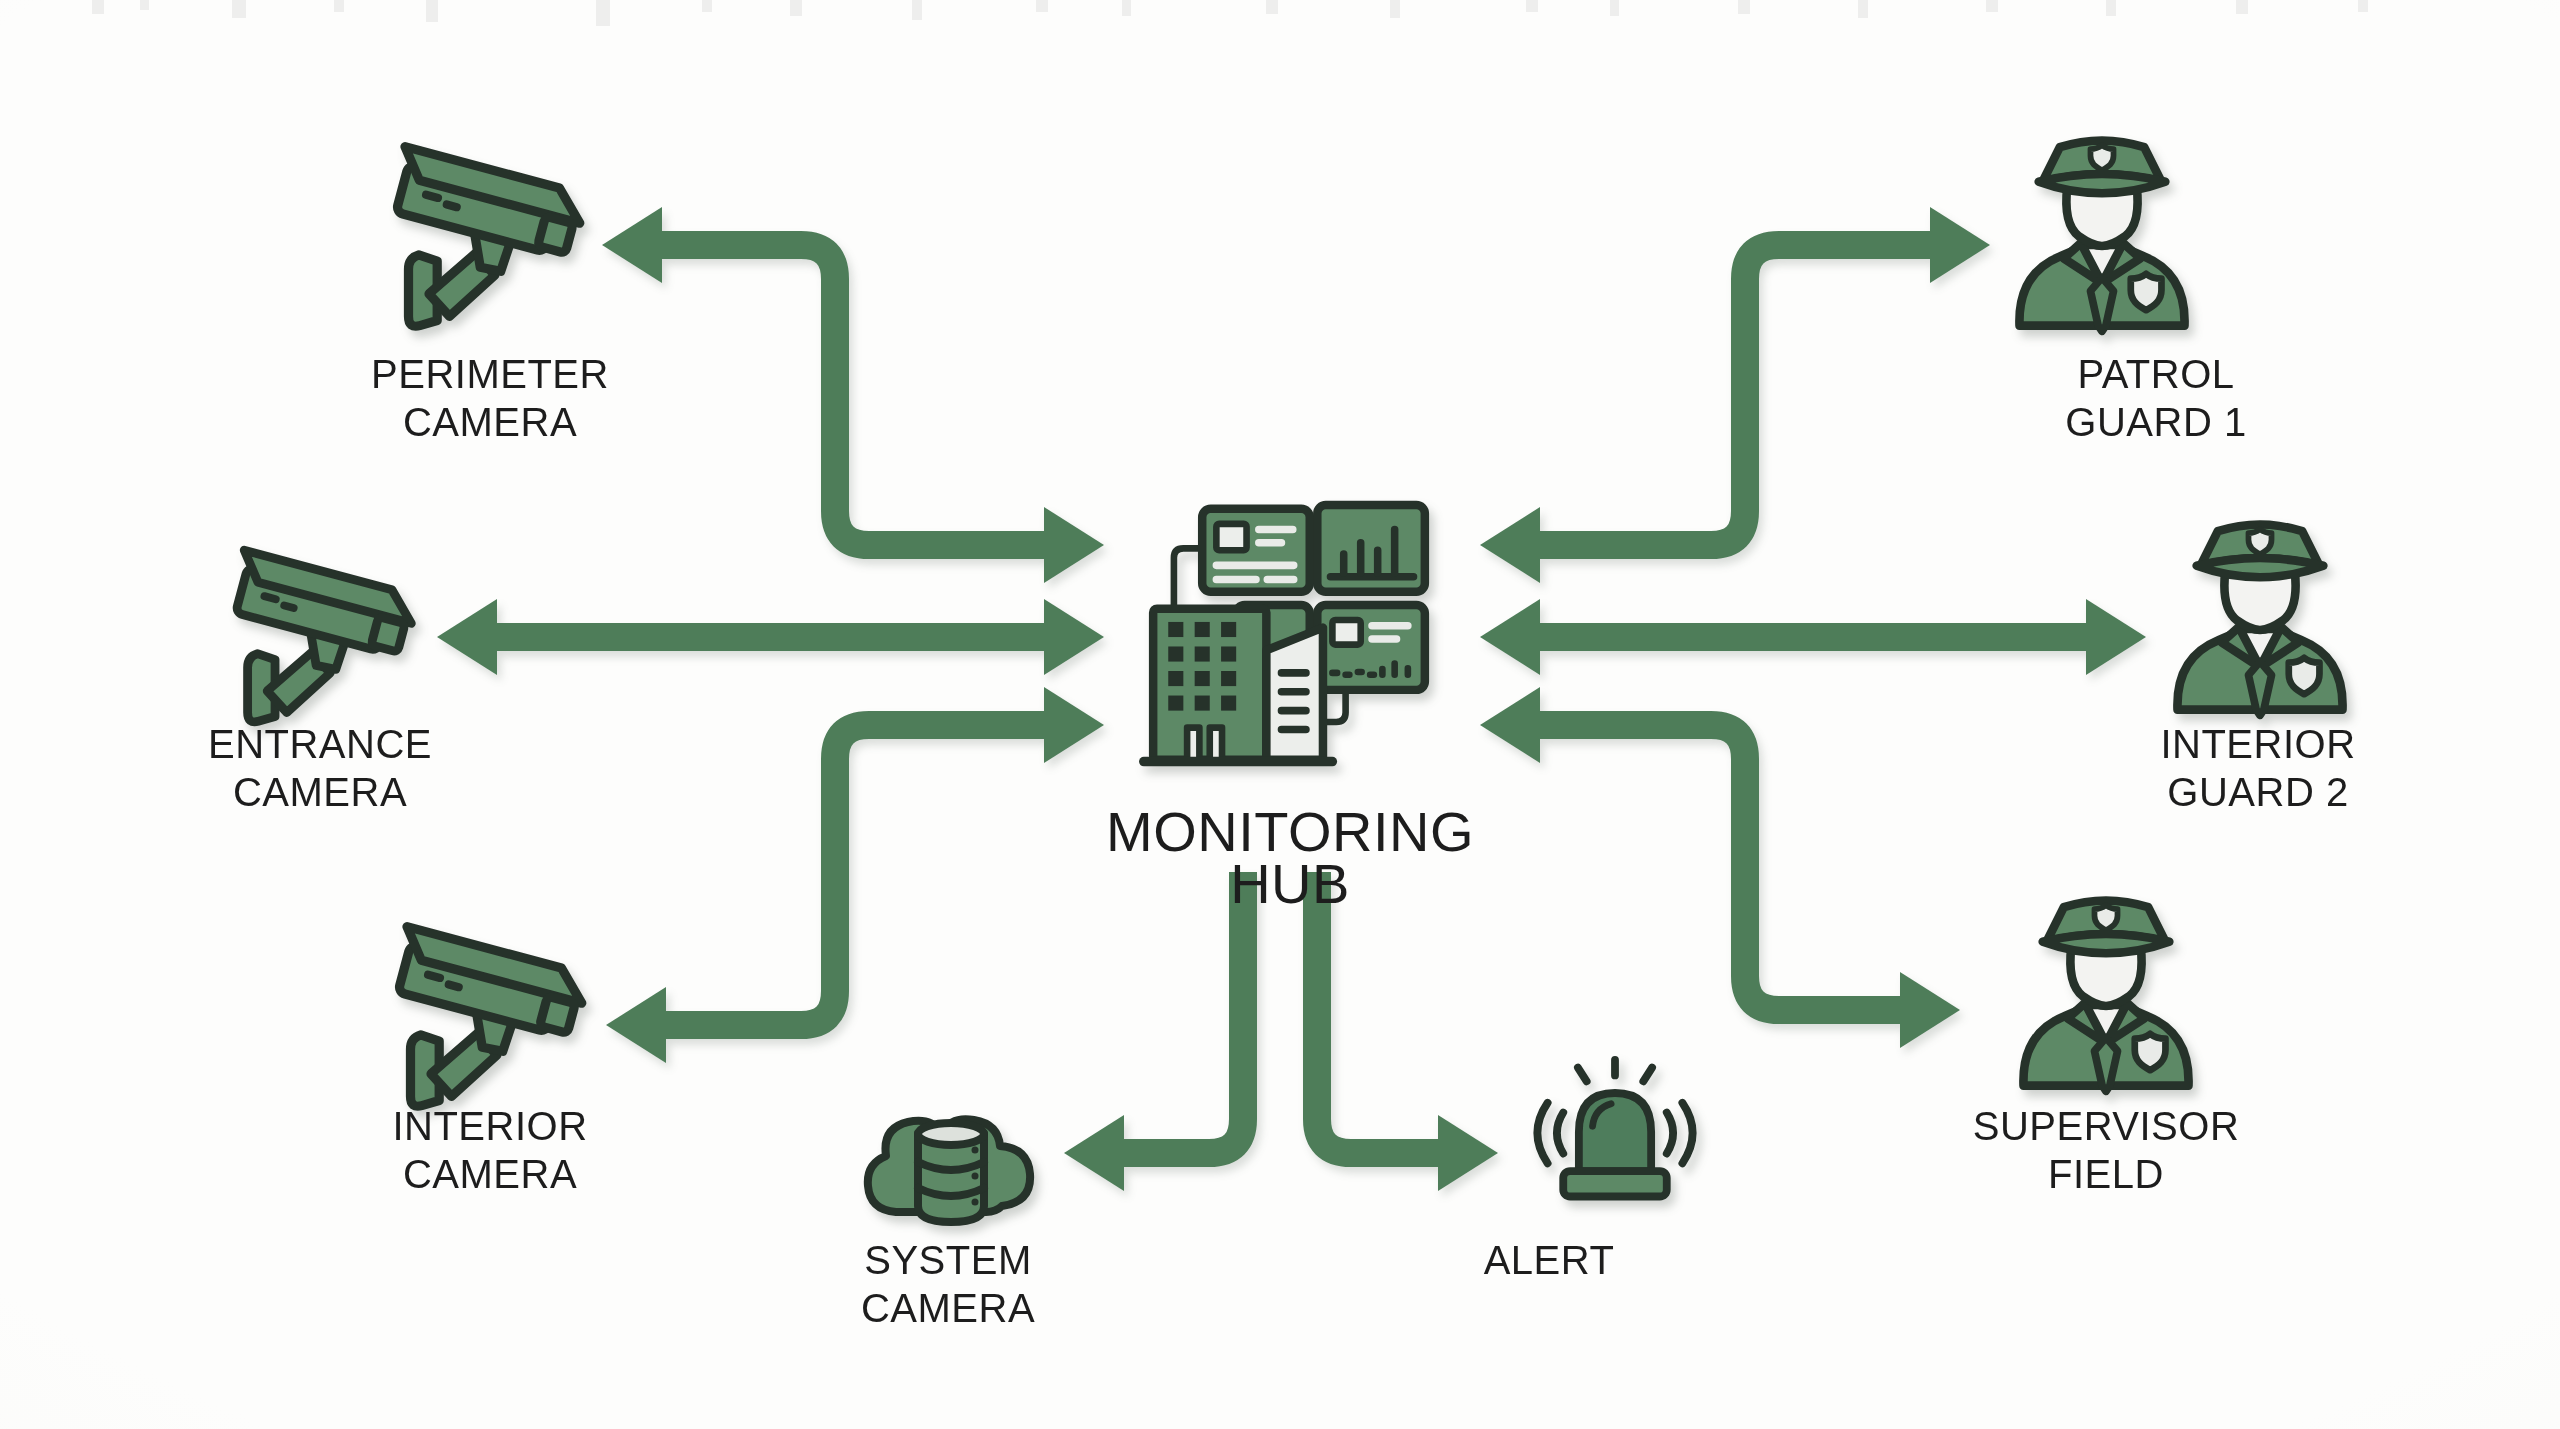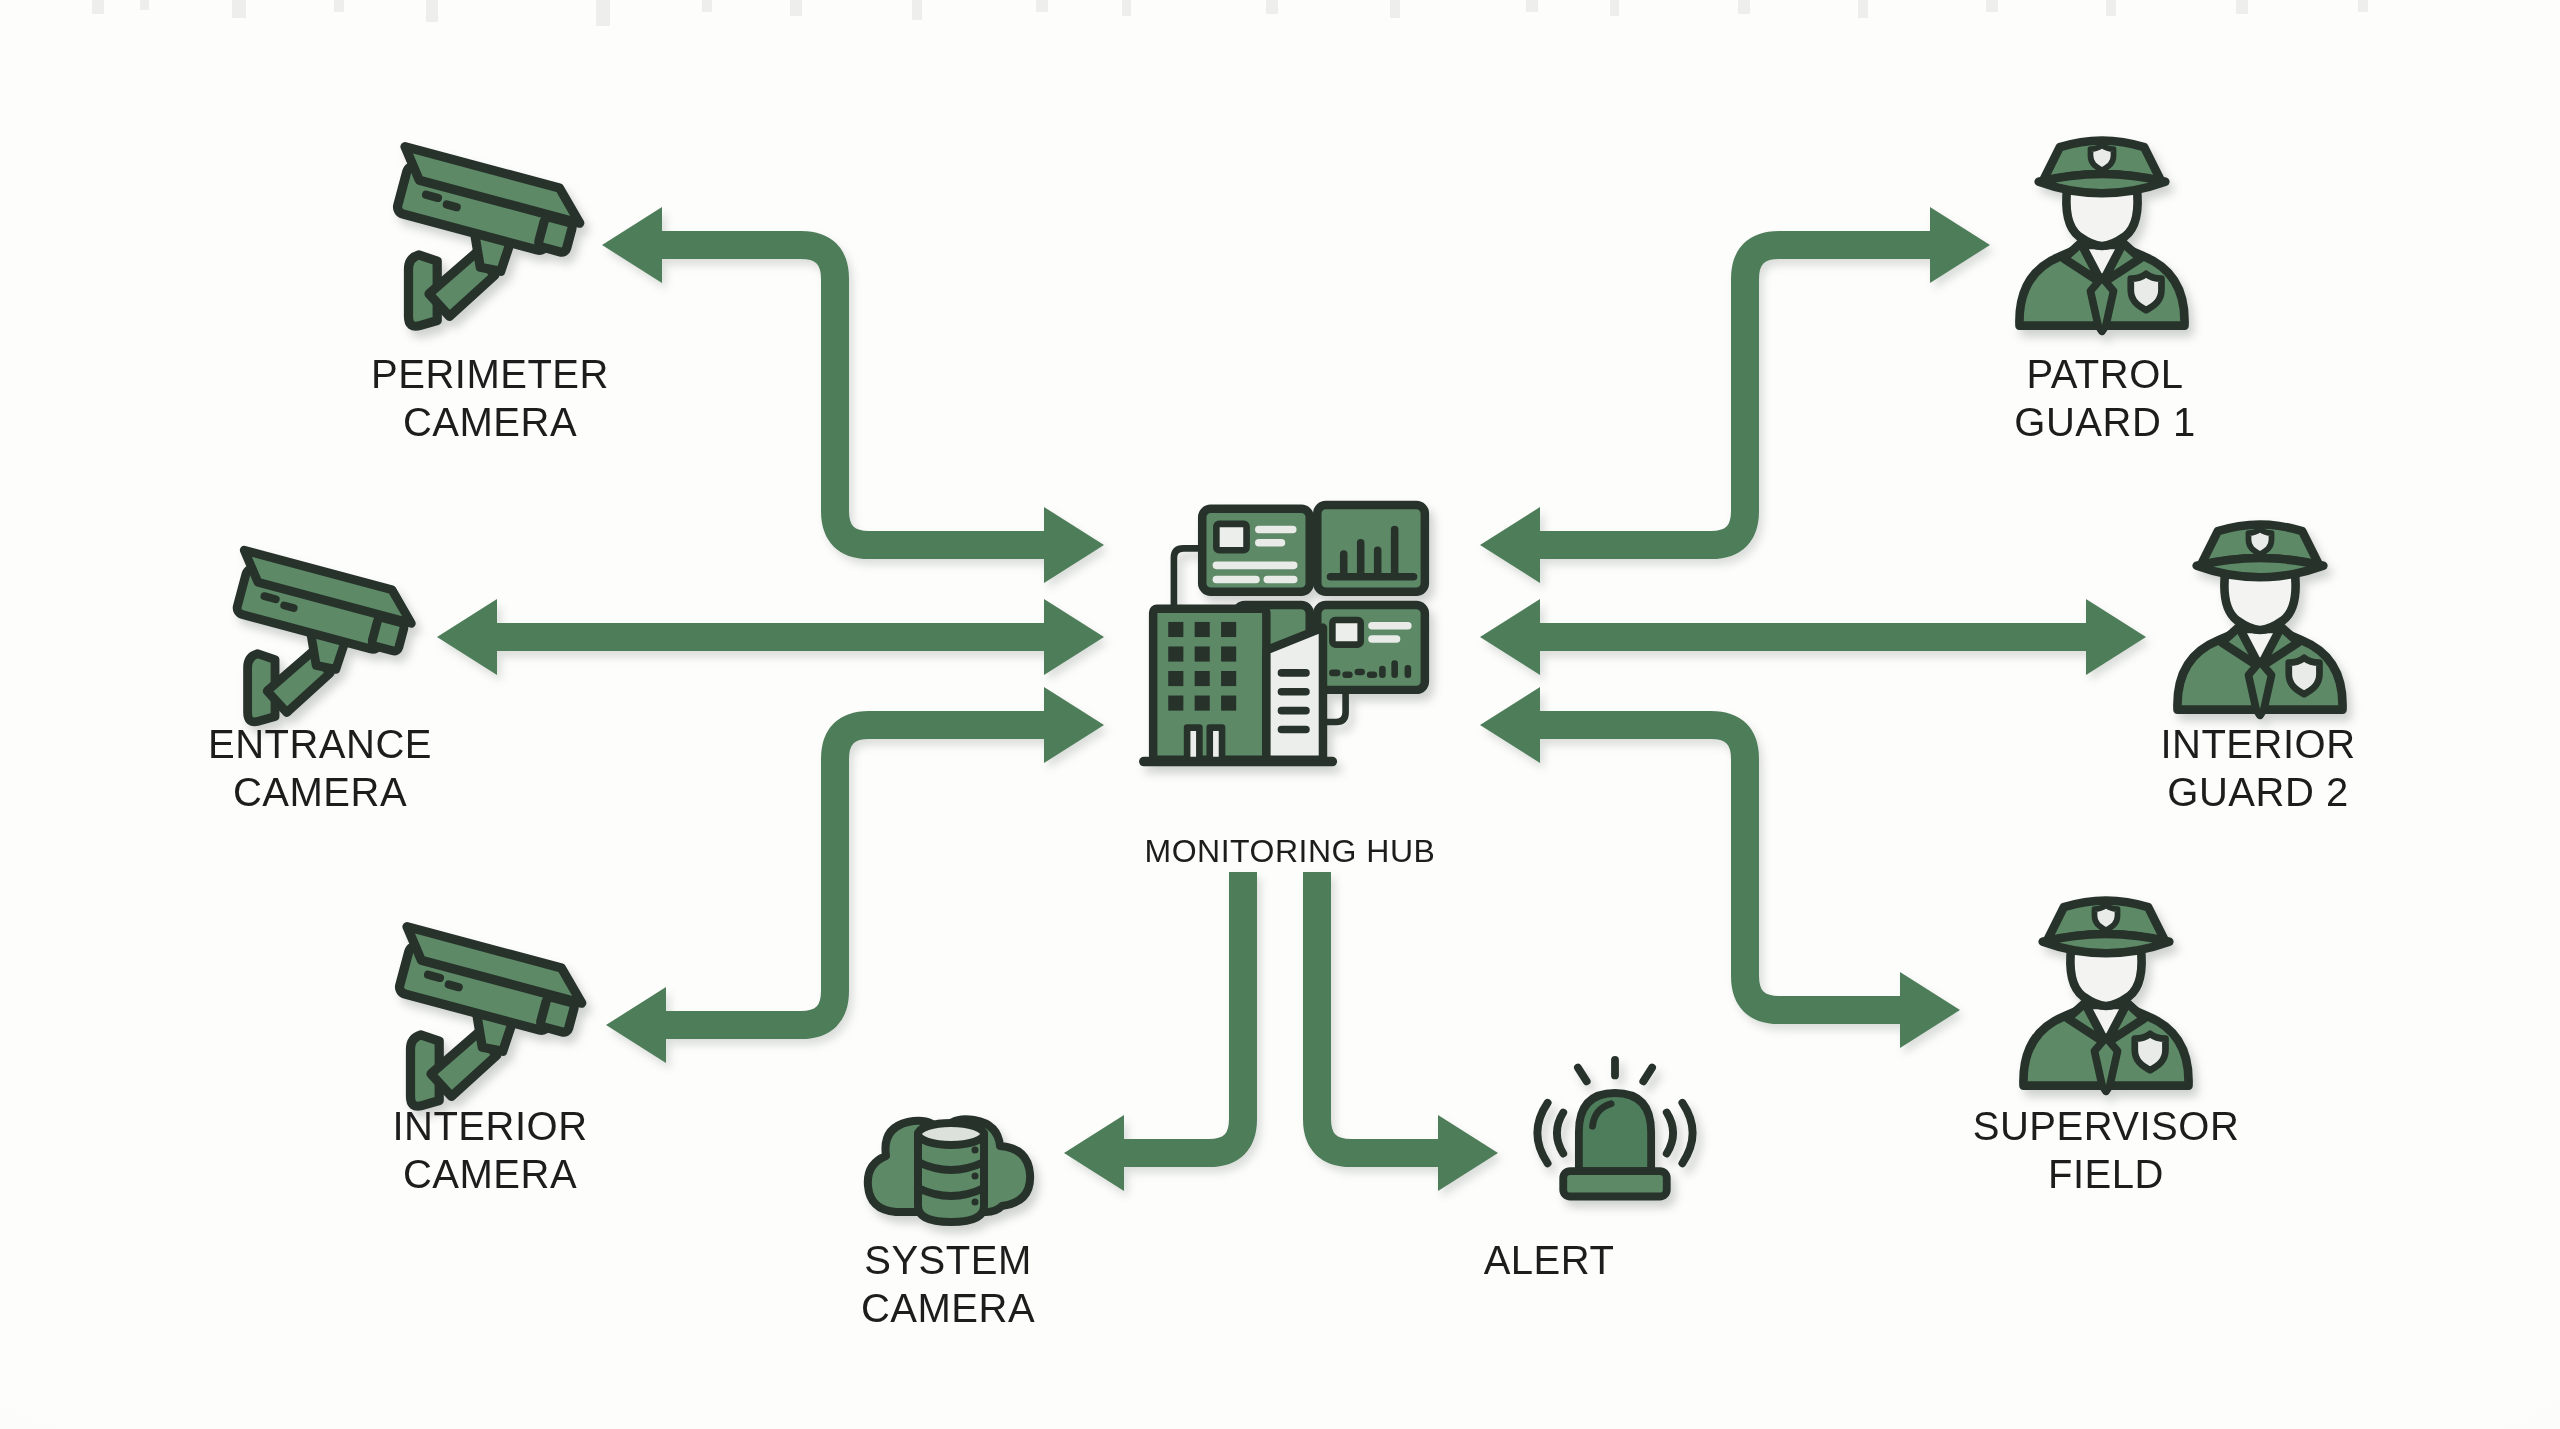--- a/index.html
+++ b/index.html
@@ -16,21 +16,21 @@
   .head{fill:#4e7d59;stroke:none;}
   .icon{
     position:absolute;z-index:2;
     filter:drop-shadow(5px 7px 5px rgba(45,60,48,.22));
   }
   .label{
     position:absolute;z-index:2;text-align:center;
     color:#1d1d1d;font-size:40px;line-height:48px;letter-spacing:.5px;font-weight:400;
   }
   .label span{display:block;}
-  .label.hub{font-size:32px;line-height:52px;margin-top:19px;}
+  .label.hub{font-size:56px;line-height:52px;}
   .ticks span{position:absolute;background:rgba(40,40,40,.07);}
 </style>
 </head>
 <body>
 
 <svg width="0" height="0" style="position:absolute" aria-hidden="true">
   <defs>
     <symbol id="sym-cctv" viewBox="0 0 200 200">
       <g stroke="#26322a" stroke-width="9" stroke-linejoin="round" stroke-linecap="round">
         <path d="M30 116 Q20 119 20 130 V176 Q20 188 31 185 L48 180 V122 Z" fill="#5d8966"></path>
@@ -231,21 +231,21 @@
     <div class="label hub" style="left:1040px;top:806px;width:500px">
       <span>MONITORING HUB</span>
       <span></span>
     </div>
   </div>
 
   <div>
     <svg class="icon" style="left:2006px;top:128px;width:192px;height:211px" viewBox="0 0 200 220">
         <use href="#sym-guard"></use>
       </svg>
-    <div class="label" style="left:1905px;top:350px;width:400px">
+    <div class="label" style="left:1956px;top:350px;width:400px">
       <span>PATROL</span>
       <span>GUARD 1</span>
     </div>
   </div>
 
   <div>
     <svg class="icon" style="left:2164px;top:512px;width:192px;height:211px" viewBox="0 0 200 220">
         <use href="#sym-guard"></use>
       </svg>
     <div class="label" style="left:2058px;top:720px;width:400px">

